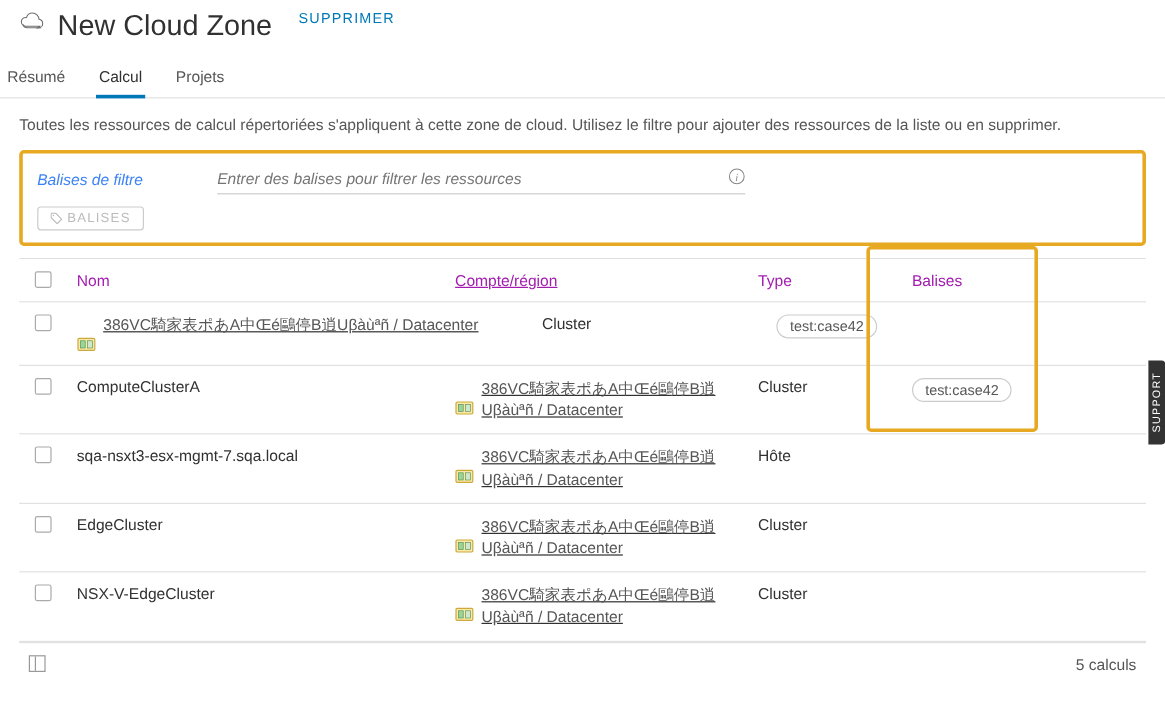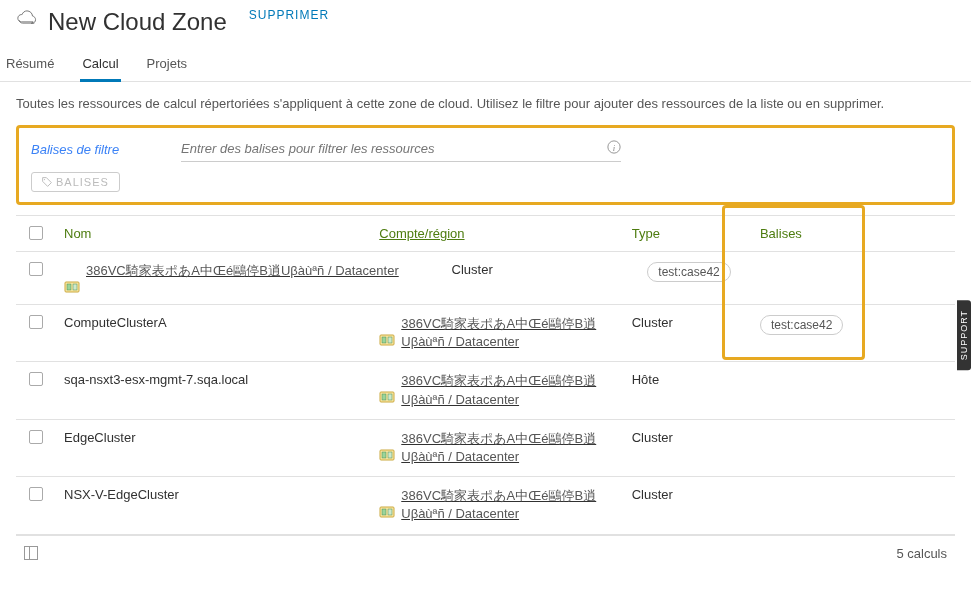--- a/index.html
+++ b/index.html
@@ -122,21 +122,21 @@
       border-top: 1px solid #e1e1e1;
     }
     .thead, .trow {
       display: flex;
       align-items: flex-start;
       border-bottom: 1px solid #e1e1e1;
     }
     .thead {
       background: #fff;
       font-weight: 400;
-      color: #4d7c0f;
+      color: #a21caf;
     }
     .th, .td {
       padding: 10px 8px;
       font-size: 13px;
     }
     .col-check { width: 40px; flex-shrink: 0; display: flex; align-items:center; justify-content:center;}
     .col-name { flex: 1.6; }
     .col-account { flex: 1.2; display: flex; align-items: flex-start; gap: 6px; text-decoration: underline;}
     .col-type { flex: 0.6; padding-left: 20px; }
     .col-tags { flex: 1; position: relative; }

